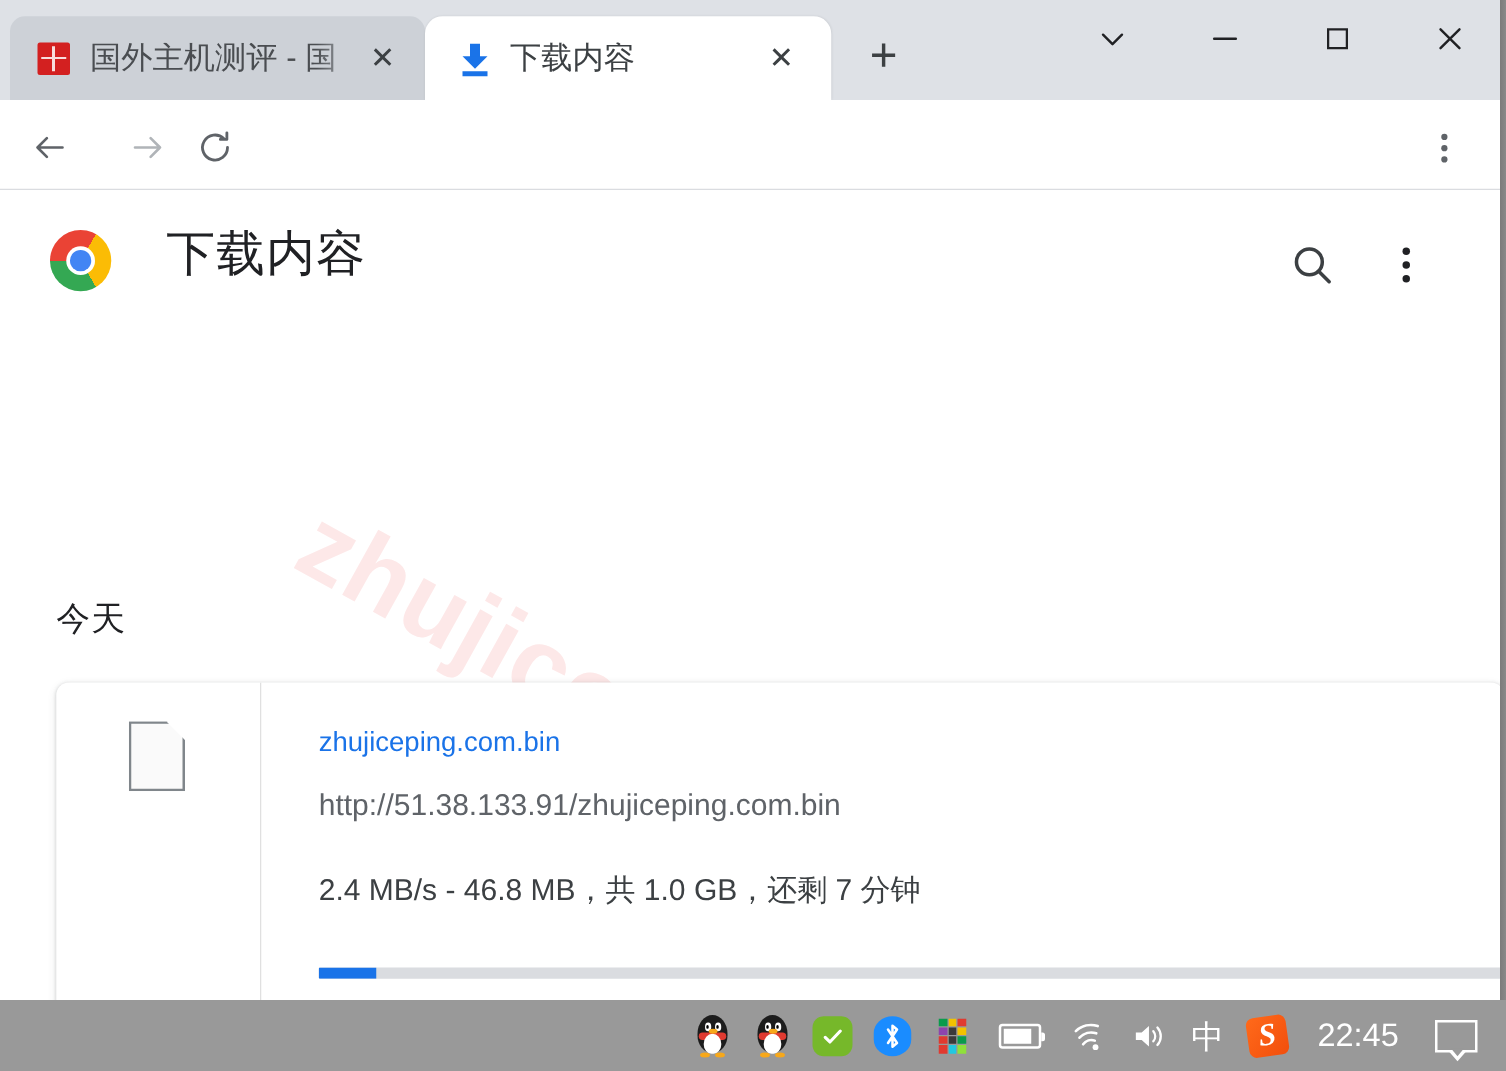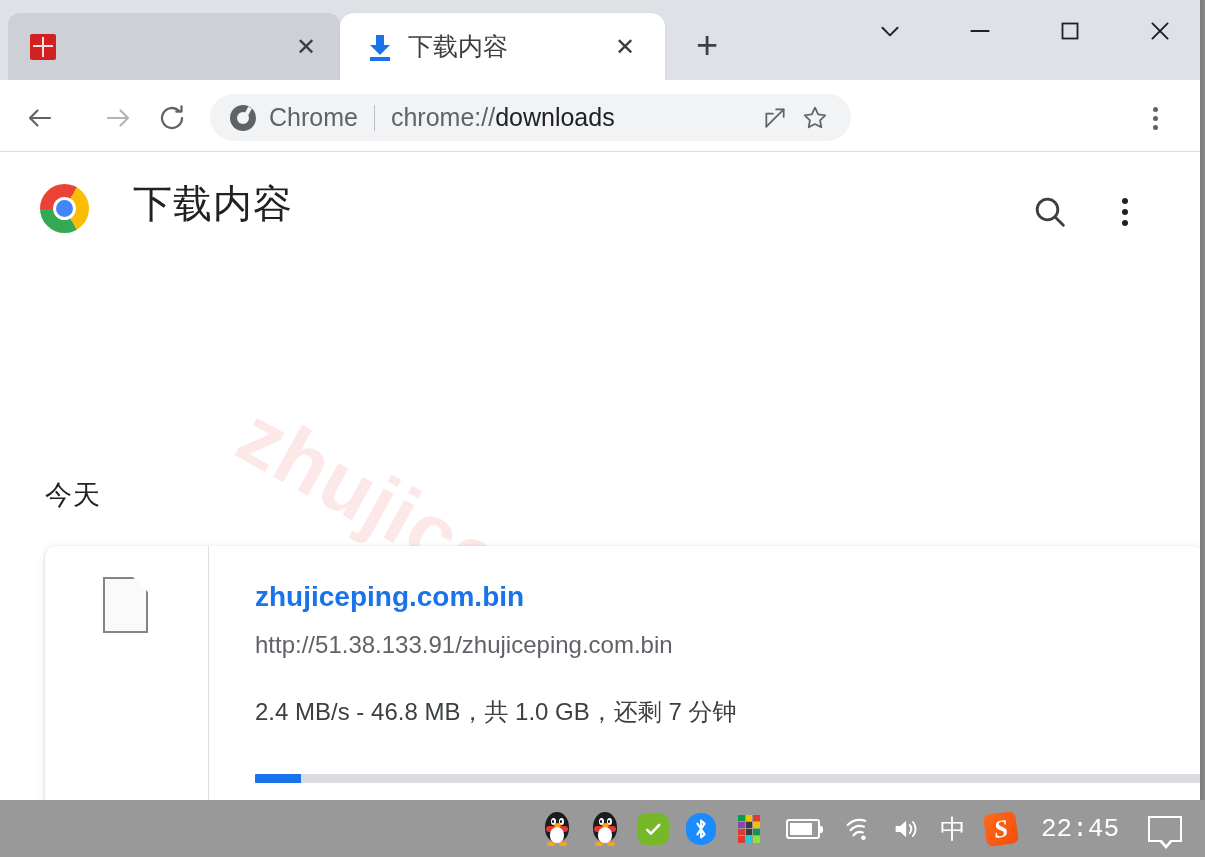--- a/index.html
+++ b/index.html
@@ -384,22 +384,22 @@
     border-left: 0;
   }
   .dl-body {
     position: absolute;
     left: 210px; top: 0;
     right: 0;
   }
   .dl-filename {
     position: absolute;
     left: 0; top: 35px;
-    font-size: 28px;
-    font-weight: bold;
+    font-size: 22px;
+    font-weight: normal;
     color: #1a73e8;
     white-space: nowrap;
   }
   .dl-url {
     position: absolute;
     left: 0; top: 85px;
     font-size: 24px;
     color: #5f6368;
     white-space: nowrap;
   }
@@ -589,21 +589,20 @@
     font-size: 25px;
     font-weight: bold;
     font-style: italic;
     font-family: "Liberation Serif", serif;
   }
   .clock {
     color: #ffffff;
     font-size: 26px;
     padding: 0 16px;
     white-space: nowrap;
-    font-family: Liberation Mono, monospace;
   }
   .notif-balloon {
     width: 34px; height: 26px;
     border: 2px solid #ffffff;
     position: relative;
     box-sizing: border-box;
   }
   .notif-balloon::after {
     content: "";
     position: absolute;
@@ -626,20 +625,21 @@
 </style>
 </head>
 <body>
 
 <div id="app">
 
   <div class="tabstrip">
 
     <div class="tab tab-inactive">
       <div class="favicon-seal"></div>
+      <div class="tab-title">国外主机测评 - 国</div>
       <div class="tab-close">✕</div>
     </div>
 
     <div class="tab tab-active">
       <div class="dl-icon-tab">
         <span class="shaft"></span>
           <span class="head"></span>
           <span class="base"></span>
       </div>
       <div class="tab-title">下载内容</div>
@@ -683,40 +683,20 @@
           <path d="M4 12h16M14 6l6 6-6 6" fill="none" stroke="#b0b4b8" stroke-width="1.7" stroke-linecap="round" stroke-linejoin="round"></path>
         </svg>
     </div>
     <div class="nav-btn nav-reload">
       <svg width="30" height="30" viewBox="0 0 24 24">
         <path d="M20 12a8 8 0 1 1-2.4-5.7" fill="none" stroke="#5f6368" stroke-width="1.8" stroke-linecap="round"></path>
         <path d="M19.6 2.6v4.2h-4.2" fill="none" stroke="#5f6368" stroke-width="1.8" stroke-linecap="round" stroke-linejoin="round"></path>
       </svg>
     </div>
 
-    <div class="omnibox">
-      <div class="chrome-logo"></div>
-      <div class="omni-chrome-label">Chrome</div>
-      <div class="omni-divider"></div>
-      <div class="omni-url">
-        <span class="scheme">chrome://</span><span>downloads</span>
-      </div>
-      <div class="omni-icon">
-        <svg width="26" height="26" viewBox="0 0 24 24">
-          <path d="M4 20V8h6" fill="none" stroke="#5f6368" stroke-width="1.6" stroke-linecap="round" stroke-linejoin="round"></path>
-          <path d="M4 20L20 4" fill="none" stroke="#5f6368" stroke-width="1.6" stroke-linecap="round"></path>
-          <path d="M13 4h7v7" fill="none" stroke="#5f6368" stroke-width="1.6" stroke-linecap="round" stroke-linejoin="round"></path>
-        </svg>
-      </div>
-      <div class="omni-icon">
-        <svg width="28" height="28" viewBox="0 0 24 24">
-            <path d="M12 3.2l2.7 5.6 6.1.85-4.45 4.3 1.06 6.05L12 17.2l-5.41 2.8 1.06-6.05L3.2 9.65l6.1-.85z" fill="none" stroke="#5f6368" stroke-width="1.5" stroke-linejoin="round"></path>
-          </svg>
-      </div>
-    </div>
 
     <div class="menu-dots">
       <i></i>
         <i></i>
         <i></i>
     </div>
   </div>
 
   <div class="page">
 

